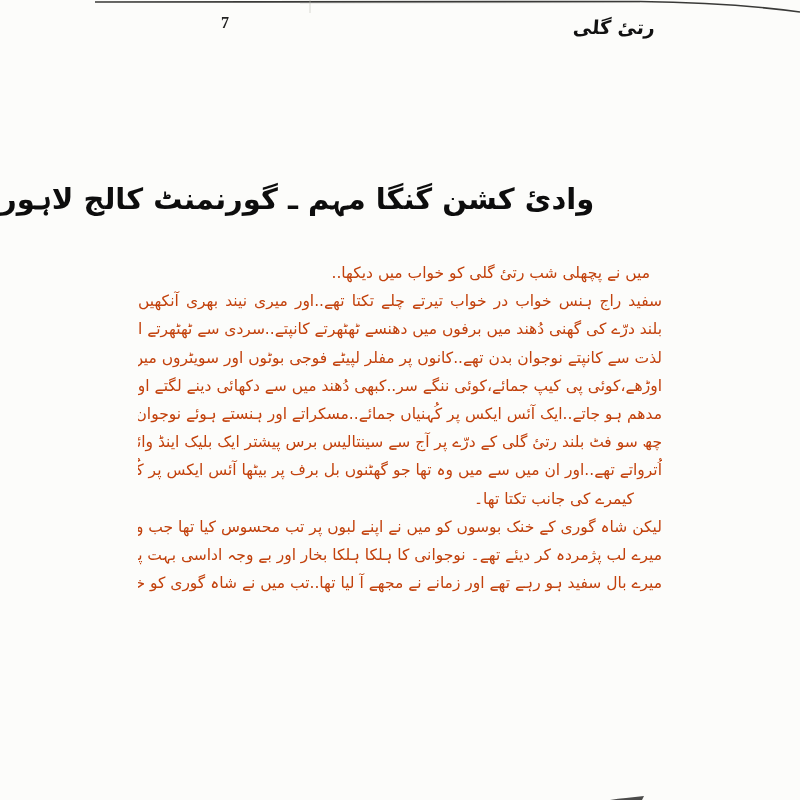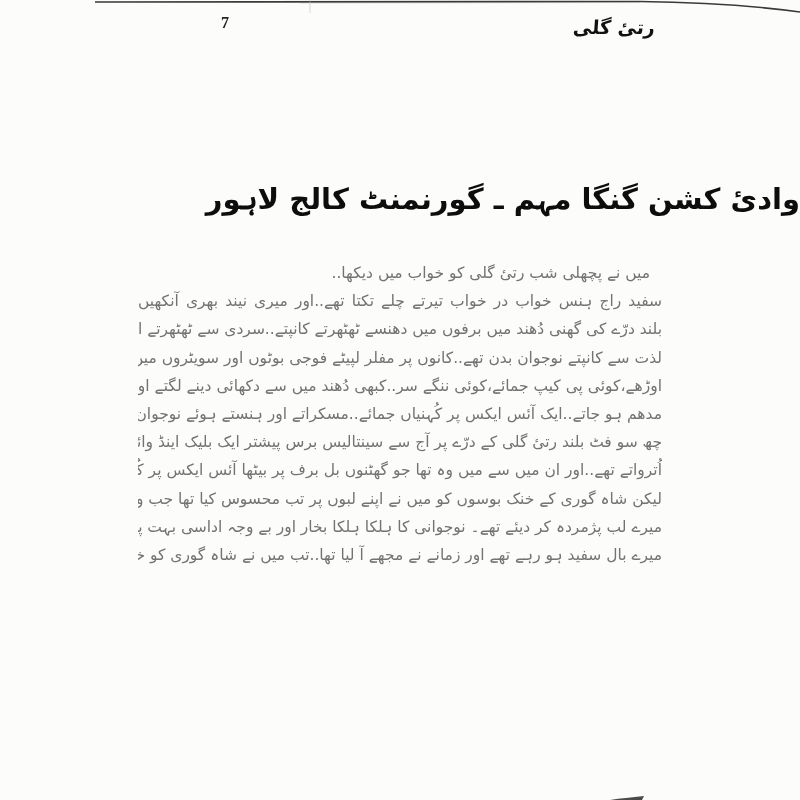--- a/index.html
+++ b/index.html
@@ -17,28 +17,28 @@
     font-family:"Liberation Serif", serif; font-weight:bold; font-size:16px; color:#222;
   }
   .runhead {
     position:absolute; top:16px; right:145px;
     direction:rtl; font-size:19px; font-weight:bold; color:#111;
     transform:skewX(-4deg);
   }
   
   .chapter {
     position:absolute; top:182px; left:0; width:100%;
-    text-align:right; direction:rtl;
+    text-align:left; direction:rtl;
     font-size:29px; font-weight:bold; color:#0d0d0d;
     letter-spacing:0.5px;
   }
   
   .body {
     position:absolute; top:259px; left:138px; width:524px;
-    direction:rtl; font-size:15.5px; line-height:28.2px; color:#737373;
+    direction:rtl; font-size:15.5px; line-height:28.2px; color:#c2410c;
   }
   .line { height:28.2px; white-space:nowrap; overflow:hidden; text-align:right; }
   .line.full { text-align:justify; text-align-last:justify; }
   .line.r1 { padding-right:12px; }
   .line.r2 { padding-right:28px; }
   .line.r3 { padding-right:48px; }
 </style>
 </head>
 <body>
 
@@ -59,20 +59,21 @@
 
   <div class="body">
       <div class="line r1">میں نے پچھلی شب رتیٔ گلی کو خواب میں دیکھا..</div>
       <div class="line full">سفید راج ہنس خواب در خواب تیرتے چلے تکتا تھے..اور میری نیند بھری آنکھیں</div>
       <div class="line full">بلند درّے کی گھنی دُھند میں برفوں میں دھنسے ٹھٹھرتے کانپتے..سردی سے ٹھٹھرتے اور</div>
       <div class="line full">لذت سے کانپتے نوجوان بدن تھے..کانوں پر مفلر لپیٹے فوجی بوٹوں اور سویٹروں میں،کوئی ہیٹ</div>
       <div class="line full">اوڑھے،کوئی پی کیپ جمائے،کوئی ننگے سر..کبھی دُھند میں سے دکھائی دینے لگتے اور کبھی اُس میں</div>
       <div class="line full">مدھم ہو جاتے..ایک آئس ایکس پر کُہنیاں جمائے..مسکراتے اور ہنستے ہوئے نوجوان بدن تیرہ ہزار</div>
       <div class="line full">چھ سو فٹ بلند رتیٔ گلی کے درّے پر آج سے سینتالیس برس پیشتر ایک بلیک اینڈ وائٹ تصویر</div>
       <div class="line full">اُترواتے تھے..اور ان میں سے میں وہ تھا جو گھٹنوں بل برف پر بیٹھا آئس ایکس پر کُہنیاں جمائے</div>
+      <div class="line r2">کیمرے کی جانب تکتا تھا۔</div>
       <div class="line full">لیکن شاہ گوری کے خنک بوسوں کو میں نے اپنے لبوں پر تب محسوس کیا تھا جب وقت نے</div>
       <div class="line full">میرے لب پژمردہ کر دیئے تھے۔ نوجوانی کا ہلکا ہلکا بخار اور بے وجہ اداسی بہت پیچھے رہ گئے تھے،</div>
       <div class="line full">میرے بال سفید ہو رہے تھے اور زمانے نے مجھے آ لیا تھا..تب میں نے شاہ گوری کو خواب میں دیکھا..</div>
     </div>
 
   <div class="scan-bottom">
     <svg width="54" height="10" viewBox="0 0 54 10">
       <path d="M2,9 Q18,4 34,3 L52,1 L50,5 Q30,7 12,10 Z" fill="#2c2c2a" opacity="0.85"></path>
     </svg>
   </div>

